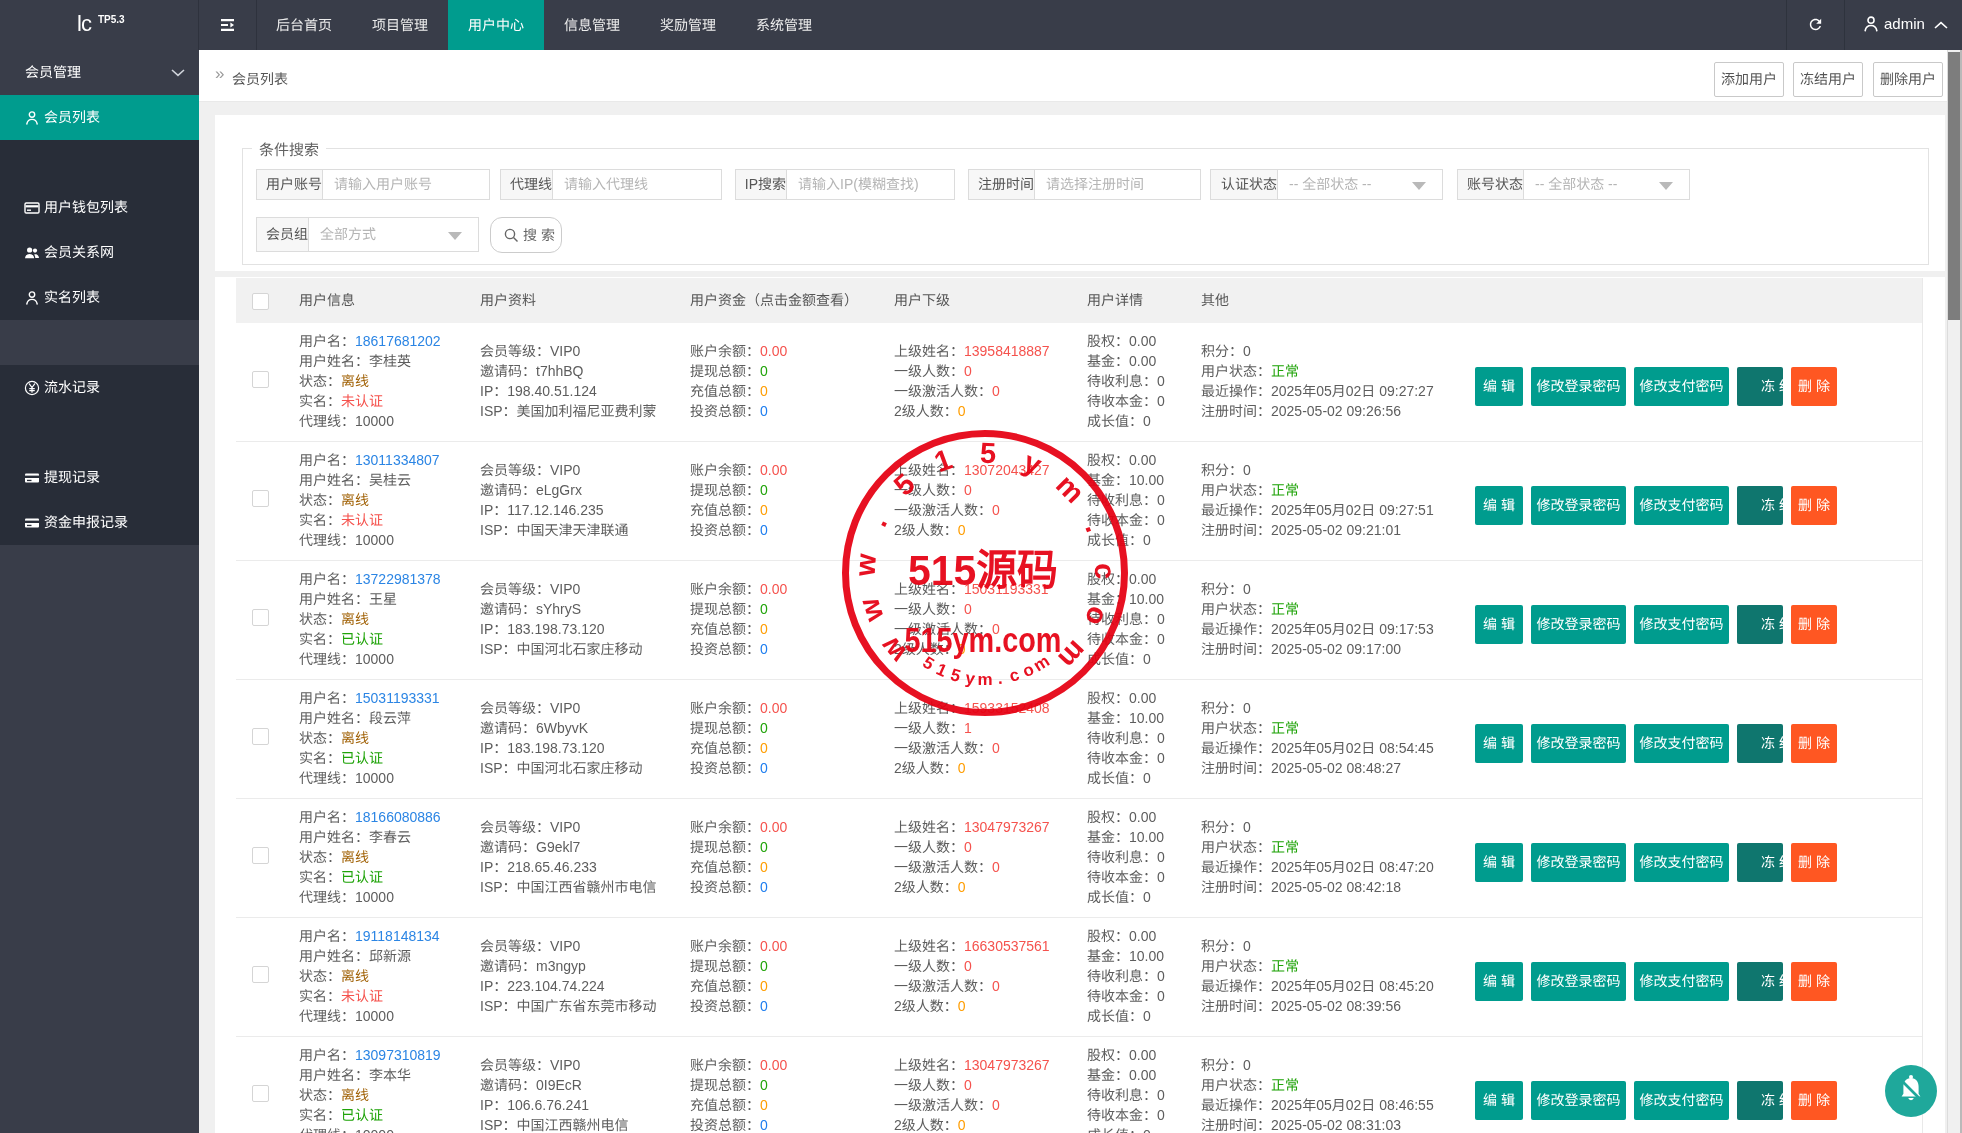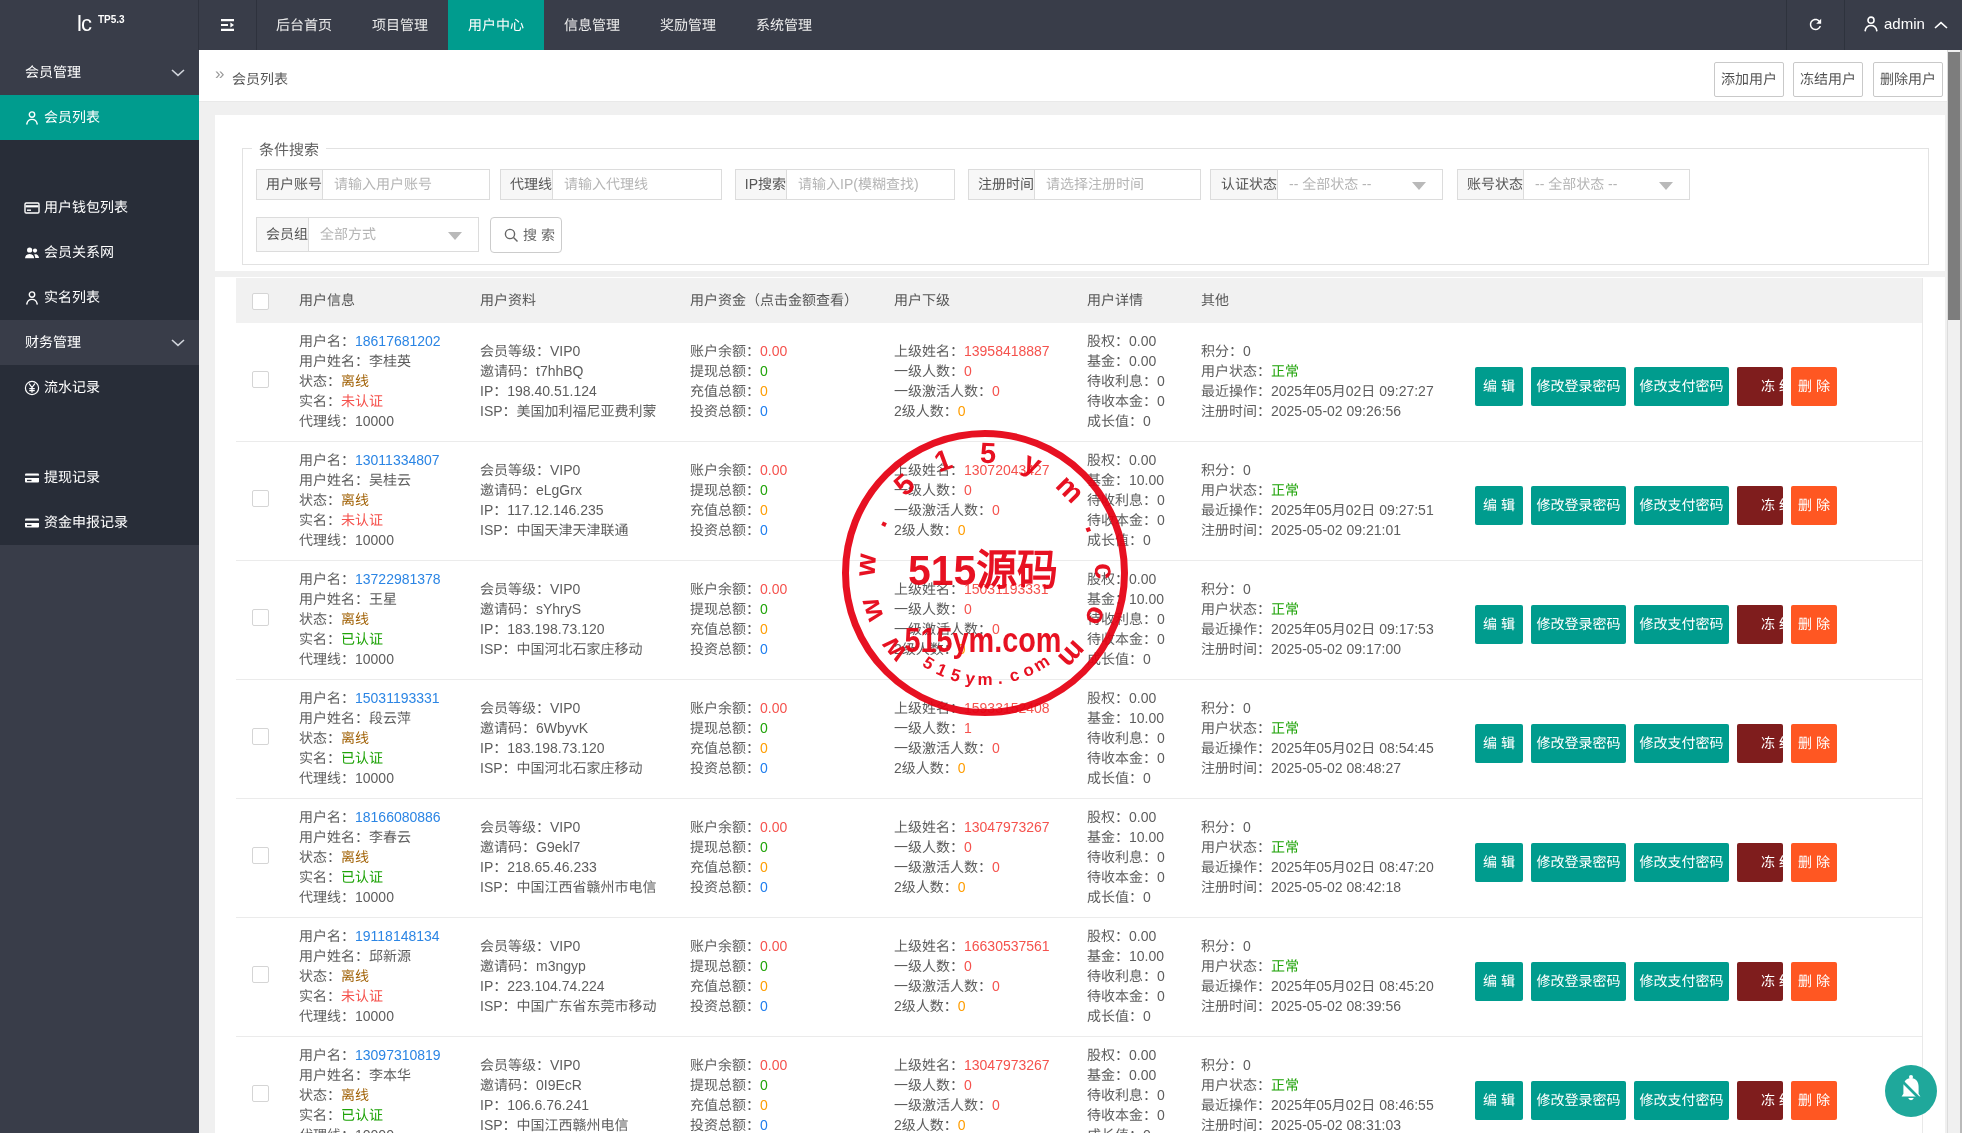--- a/index.html
+++ b/index.html
@@ -35,41 +35,41 @@
 #crumb .bt2{position:absolute;left:33px;top:18px;color:#555;font-size:14px;}
 .hbtn{position:absolute;top:12px;width:70px;height:35px;line-height:33px;text-align:center;border:1px solid #c9c9c9;border-radius:2px;background:#fff;color:#555;font-size:14px;}
 
 #spanel{position:absolute;left:215px;top:115px;width:1730px;height:156px;background:#fff;}
 #fset{position:absolute;left:27px;top:33px;width:1687px;height:117px;border:1px solid #e2e2e2;text-align:center;}
 #legend{position:absolute;left:9px;top:-11px;background:#fff;padding:0 7px;font-size:15px;color:#616161;}
 .ig{position:absolute;height:31px;border:1px solid #dcdcdc;background:#fff;}
 .ig .lb{position:absolute;left:0;top:0;bottom:0;background:#f7f7f7;border-right:1px solid #dcdcdc;color:#555;line-height:29px;text-align:right;font-size:14px;}
 .ig .ph{position:absolute;top:0;bottom:0;color:#b5b5b5;line-height:29px;font-size:14px;}
 .tri{position:absolute;width:0;height:0;border-left:7px solid transparent;border-right:7px solid transparent;border-top:8px solid #b9b9b9;}
-#sbtn{position:absolute;left:275px;top:102px;width:72px;height:36px;border:1px solid #ccc;border-radius:4px;background:#fff;color:#666;line-height:34px;text-decoration:underline;}
+#sbtn{position:absolute;left:275px;top:102px;width:72px;height:36px;border:1px solid #ccc;border-radius:12px;background:#fff;color:#666;line-height:34px;text-decoration:underline;}
 #sbtn svg{position:absolute;left:13px;top:10px;width:15px;height:15px;}
 #sbtn span{position:absolute;left:32px;}
 
 #tpanel{position:absolute;left:215px;top:277px;width:1730px;height:856px;background:#fff;}
 #thead{position:absolute;left:236px;top:278px;width:1687px;height:45px;background:#f1f1f1;color:#555;z-index:5;}
 #thead div{position:absolute;top:0;height:45px;line-height:45px;font-size:14px;}
 .cb{position:absolute;width:17px;height:17px;background:#fff;border:1px solid #d5d5d5;border-radius:2px;}
 .trow{position:absolute;left:236px;width:1687px;height:119px;border-bottom:1px solid #ebebeb;background:#fff;z-index:4;}
 .col{position:absolute;top:0;height:119px;display:flex;flex-direction:column;justify-content:center;color:#5d5d5d;font-size:14px;transform:translateY(-2.5px);}
 .col div{height:20px;line-height:20px;white-space:nowrap;}
 .lnk{color:#2b85e4;}
 .red{color:#f5524d;}
 .grn{color:#1fa308;}
 .org{color:#ff9d00;}
 .blu{color:#1c7df0;}
 .dim{color:#a16207;text-align:right;}
 .btns{position:absolute;left:1239px;top:44px;height:39px;white-space:nowrap;}
 .bt{display:inline-block;height:39px;line-height:39px;text-align:center;color:#fff;font-size:14px;border-radius:2px;margin-right:8px;vertical-align:top;}
 .bt.teal{background:#009c8e;}
-.bt.warn{background:#7f1d1d;padding-left:24px;}
+.bt.warn{background:#0f766e;padding-left:24px;}
 .bt.dang{background:#ff5722;}
 .w1{width:48px;}
 .w2{width:95px;}
 .w3{width:46px;}
 
 #sbtrack{position:absolute;left:1947px;top:50px;width:15px;height:1083px;background:#f0f0f0;border-left:1px solid #dcdcdc;z-index:40;}
 #sbthumb{position:absolute;left:1948px;top:52px;width:12px;height:268px;background:#7d7d7d;z-index:41;}
 #sbedge{position:absolute;left:1960px;top:50px;width:2px;height:1083px;background:#b9b9b9;z-index:42;}
 #tright{position:absolute;left:1922px;top:278px;width:1px;height:855px;background:#e9e9e9;z-index:6;}
 </style></head>
@@ -138,23 +138,20 @@
       </svg>
       <span>会员关系网</span>
     </div>
 <div class="sitm" style="top:225px">
       <svg class="mi" viewBox="0 0 16 16">
         <circle cx="8" cy="4.6" r="2.7" fill="none" stroke="#fff" stroke-width="1.4"></circle>
         <path d="M2.8 14c.6-3.2 2.7-4.6 5.2-4.6s4.6 1.4 5.2 4.6" fill="none" stroke="#fff" stroke-width="1.4" stroke-linecap="round"></path>
       </svg>
       <span>实名列表</span>
     </div>
-<div class="sgrp" style="top:270px">财务管理<svg class="chev" viewBox="0 0 14 8">
-        <path d="M1 1l6 5.4L13 1" fill="none" stroke="#cfd3da" stroke-width="1.6"></path>
-      </svg></div>
 <div class="sitm" style="top:315px">
       <svg class="mi" viewBox="0 0 16 16">
         <circle cx="8" cy="8" r="6.6" fill="none" stroke="#fff" stroke-width="1.2"></circle>
         <path d="M5.3 3.9L8 7.6l2.7-3.7M8 7.6v4.6M5.7 8.6h4.6M5.7 10.6h4.6" fill="none" stroke="#fff" stroke-width="1.2" stroke-linecap="round"></path>
       </svg>
       <span>流水记录</span>
     </div>
 <div class="sitm" style="top:405px">
       <svg class="mi" viewBox="0 0 16 16">
         <rect x="1" y="3.4" width="14" height="9.2" rx="1" fill="#fff"></rect>

